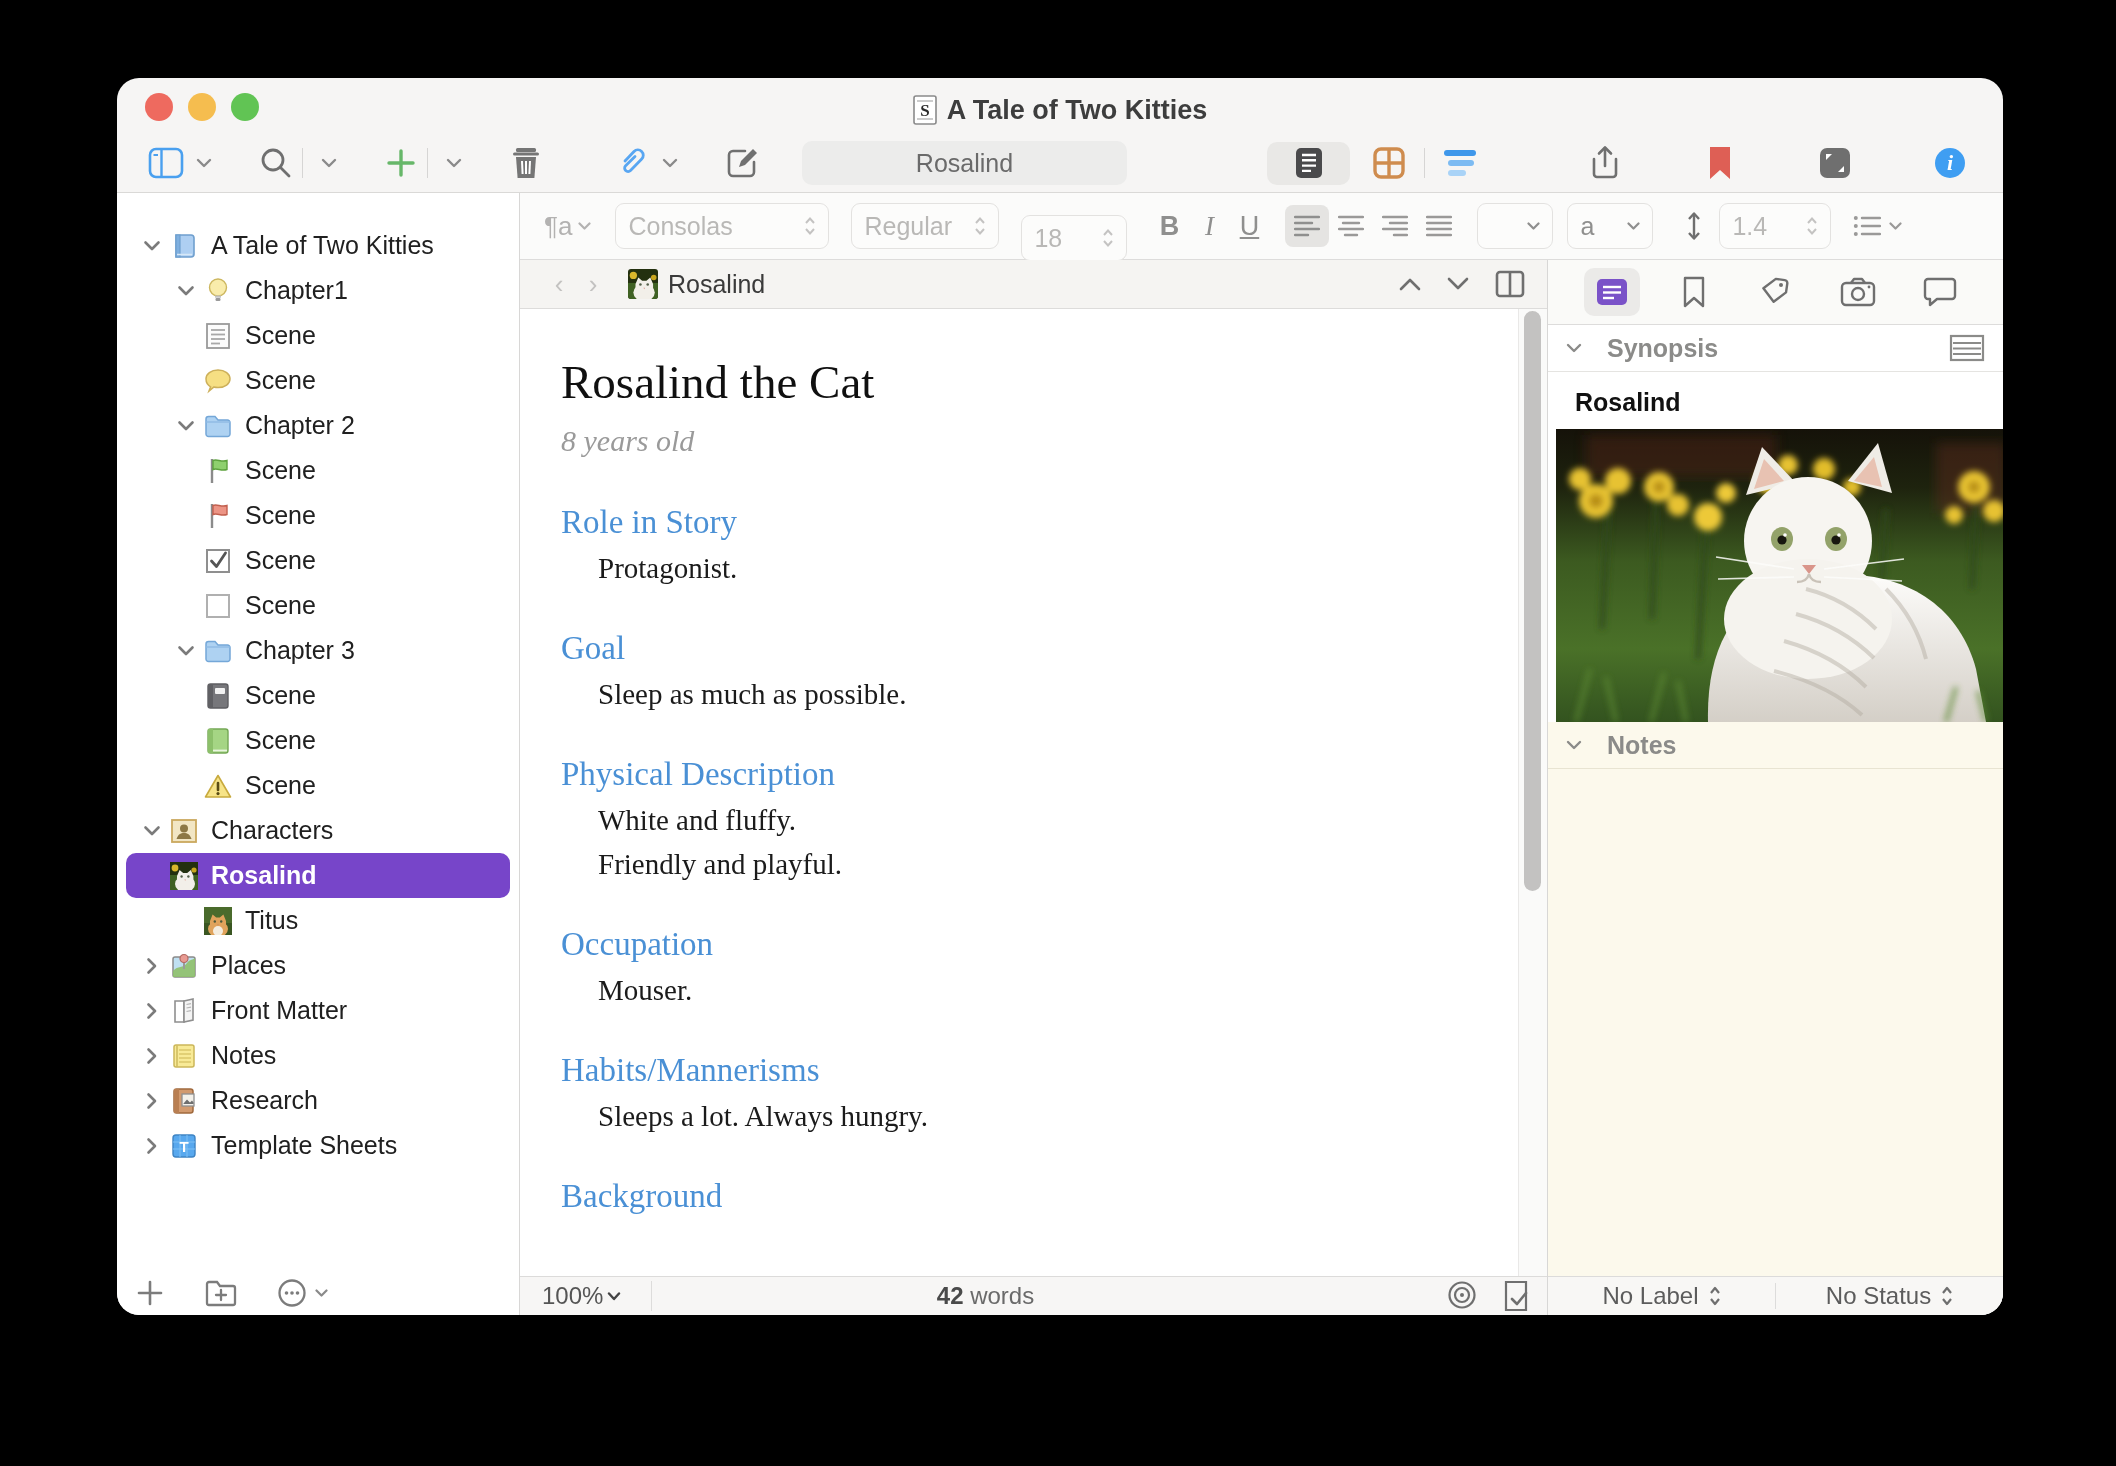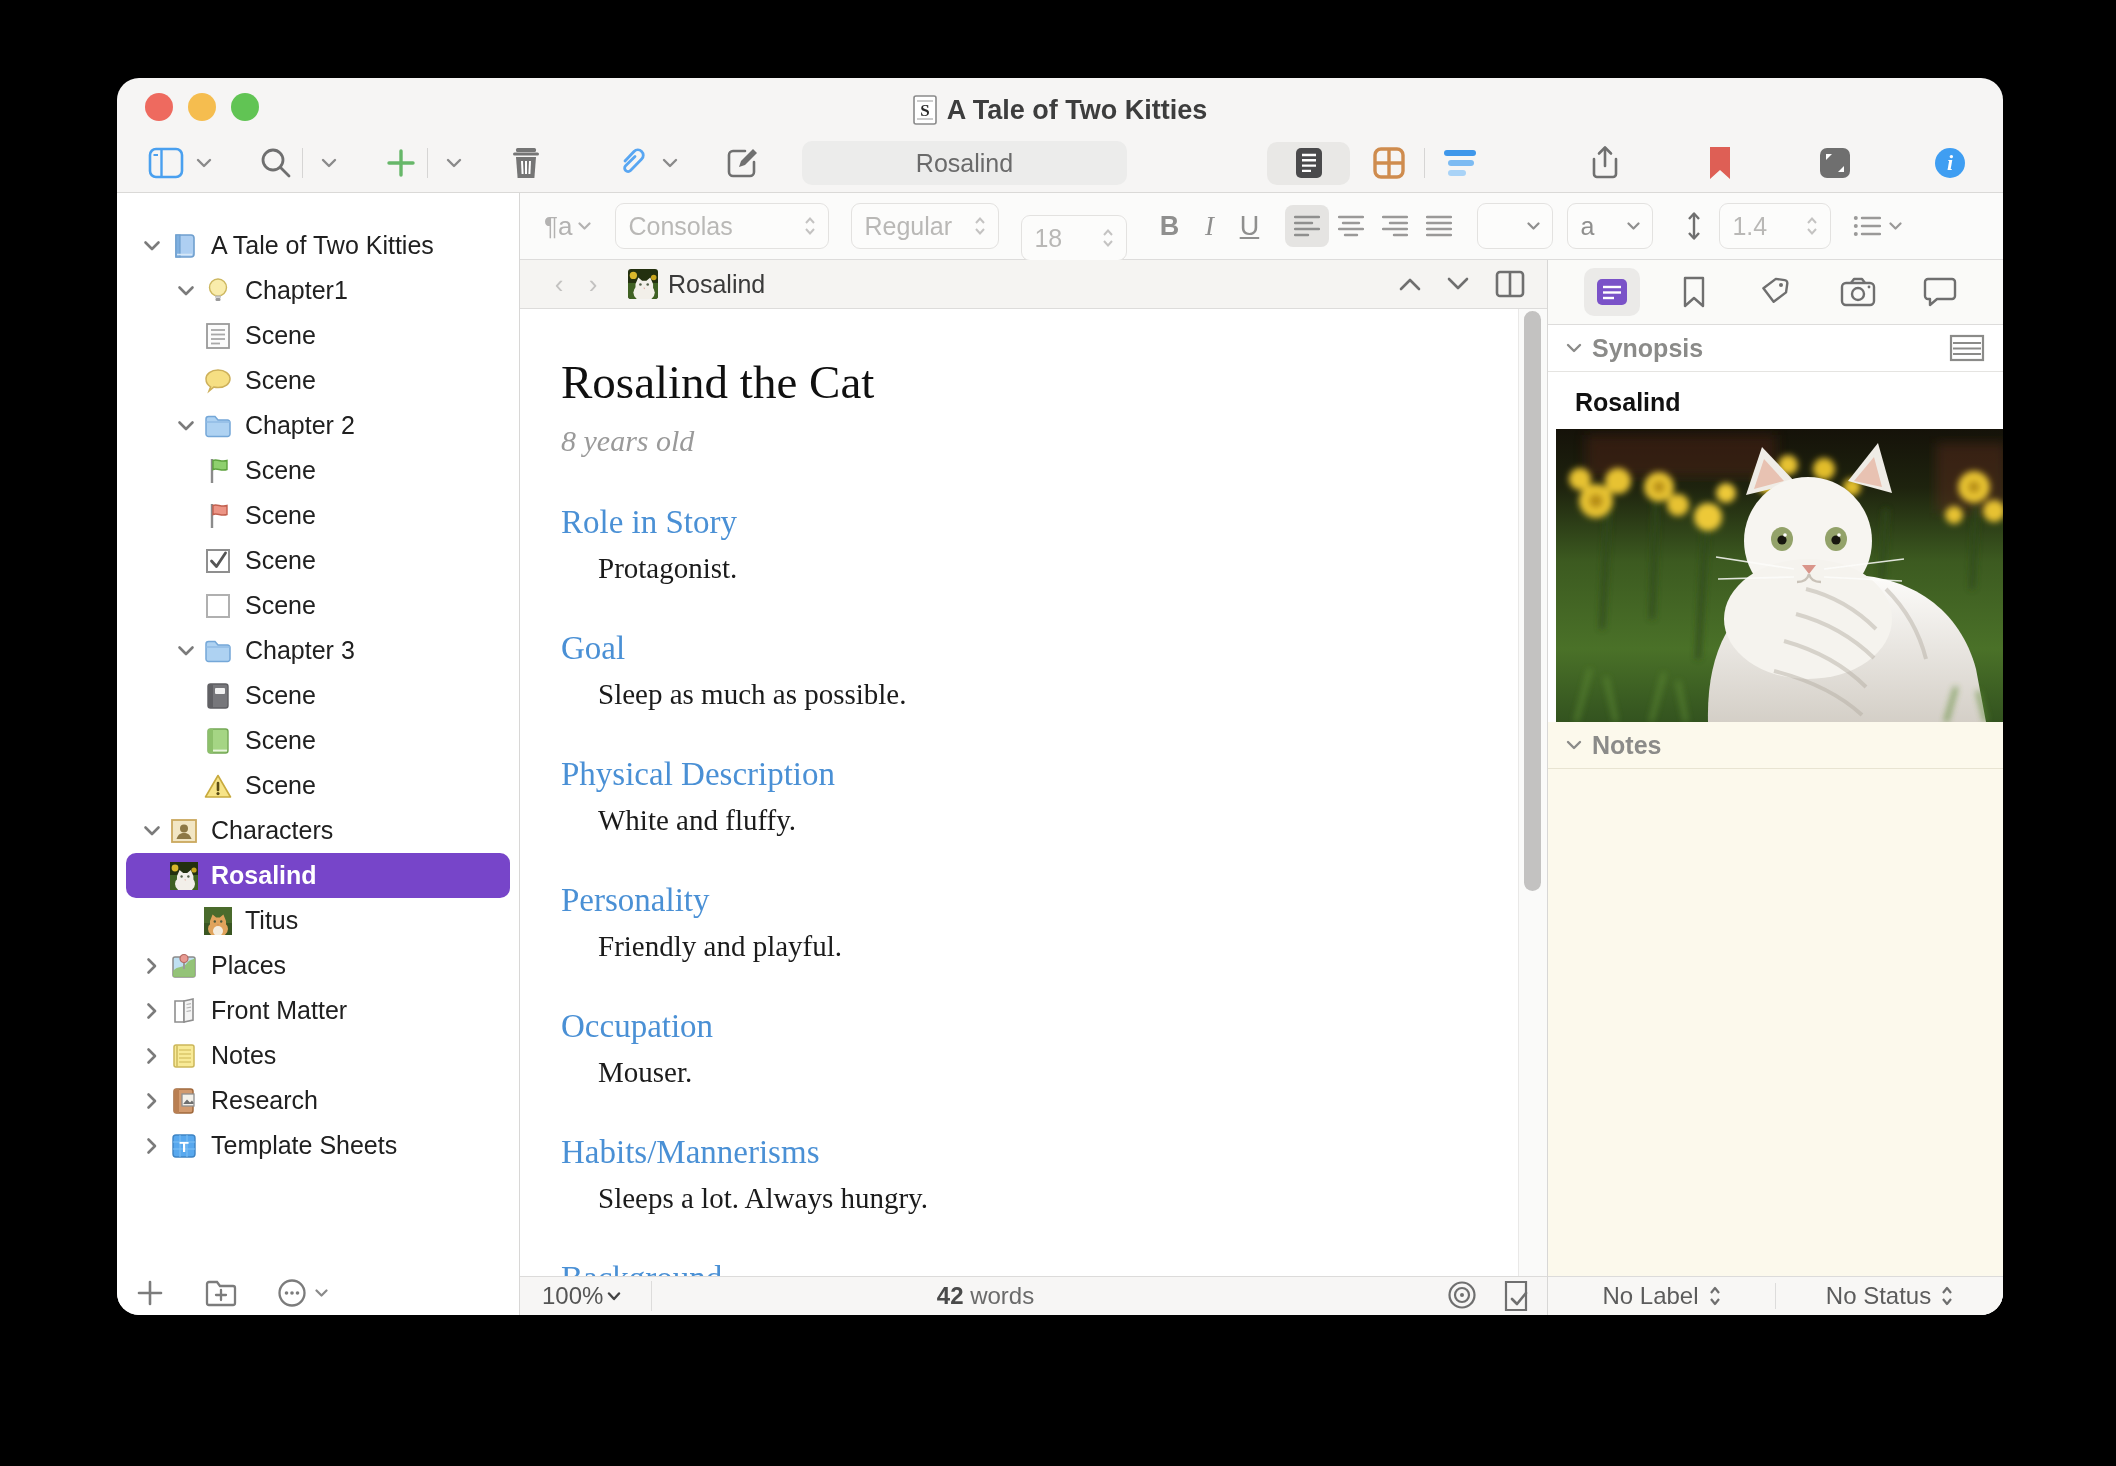--- a/index.html
+++ b/index.html
@@ -76,21 +76,21 @@
   .edf-sep{position:absolute;left:131px;top:4px;bottom:4px;width:1px;background:#dddcdb;}
   .wordcount{position:absolute;left:0;right:96px;text-align:center;color:#6a6a6a;}
   .wordcount b{color:#4a4a4a;}
   .edf-icons{position:absolute;right:18px;display:flex;gap:26px;color:#6f6f6f;}
   
   .inspector{width:455px;flex:none;border-left:1px solid #d8d7d6;background:#fff;display:flex;flex-direction:column;}
   .insp-tabs{height:64px;flex:none;background:#fafaf8;border-bottom:1px solid #dddcdb;
              display:flex;align-items:center;justify-content:center;gap:26px;}
   .itab{width:56px;height:48px;display:flex;align-items:center;justify-content:center;border-radius:10px;color:#6f6f6f;}
   .itab.on{background:#ebeae8;}
-  .sec-header{height:46px;flex:none;display:flex;align-items:center;padding:0 18px;gap:10px;
+  .sec-header{height:46px;flex:none;display:flex;align-items:center;padding:0 18px;gap:25px;
               font-size:25px;font-weight:bold;color:#8b8b89;border-bottom:1px solid #e5e4e1;}
   .syn-title{font-size:25px;font-weight:bold;color:#111;margin:16px 0 12px 27px;}
   .photo{margin-left:8px;width:447px;height:293px;}
   .notes-header{background:#fcf9ec;border-bottom:1px solid #e8e4d2;}
   .notes-body{flex:1;background:#fcf9ec;}
   .insp-footer{height:38px;flex:none;background:#f8f7f5;border-top:1px solid #dcdbda;display:flex;
                align-items:center;font-size:24px;color:#5c5c5c;}
   .ift{flex:1;display:flex;align-items:center;justify-content:center;gap:10px;}
   .ift-sep{width:1px;height:26px;background:#dddcdb;}
   svg{display:block;}
@@ -723,21 +723,20 @@
             <div class="page">
               <div class="doc-title">Rosalind the Cat</div>
               <div class="doc-sub">8 years old</div>
               <div id="sections">
                   <div class="sec-h">Role in Story</div>
                   <div class="sec-b">Protagonist.</div>
                   <div class="sec-h">Goal</div>
                   <div class="sec-b">Sleep as much as possible.</div>
                   <div class="sec-h">Physical Description</div>
                   <div class="sec-b">White and fluffy.</div>
-                  <div class="sec-h">Personality</div>
                   <div class="sec-b">Friendly and playful.</div>
                   <div class="sec-h">Occupation</div>
                   <div class="sec-b">Mouser.</div>
                   <div class="sec-h">Habits/Mannerisms</div>
                   <div class="sec-b">Sleeps a lot. Always hungry.</div>
                 </div>
               <div class="sec-h">Background</div>
             </div>
             <div class="scrolltrack">
               <div class="scrollthumb"></div>

